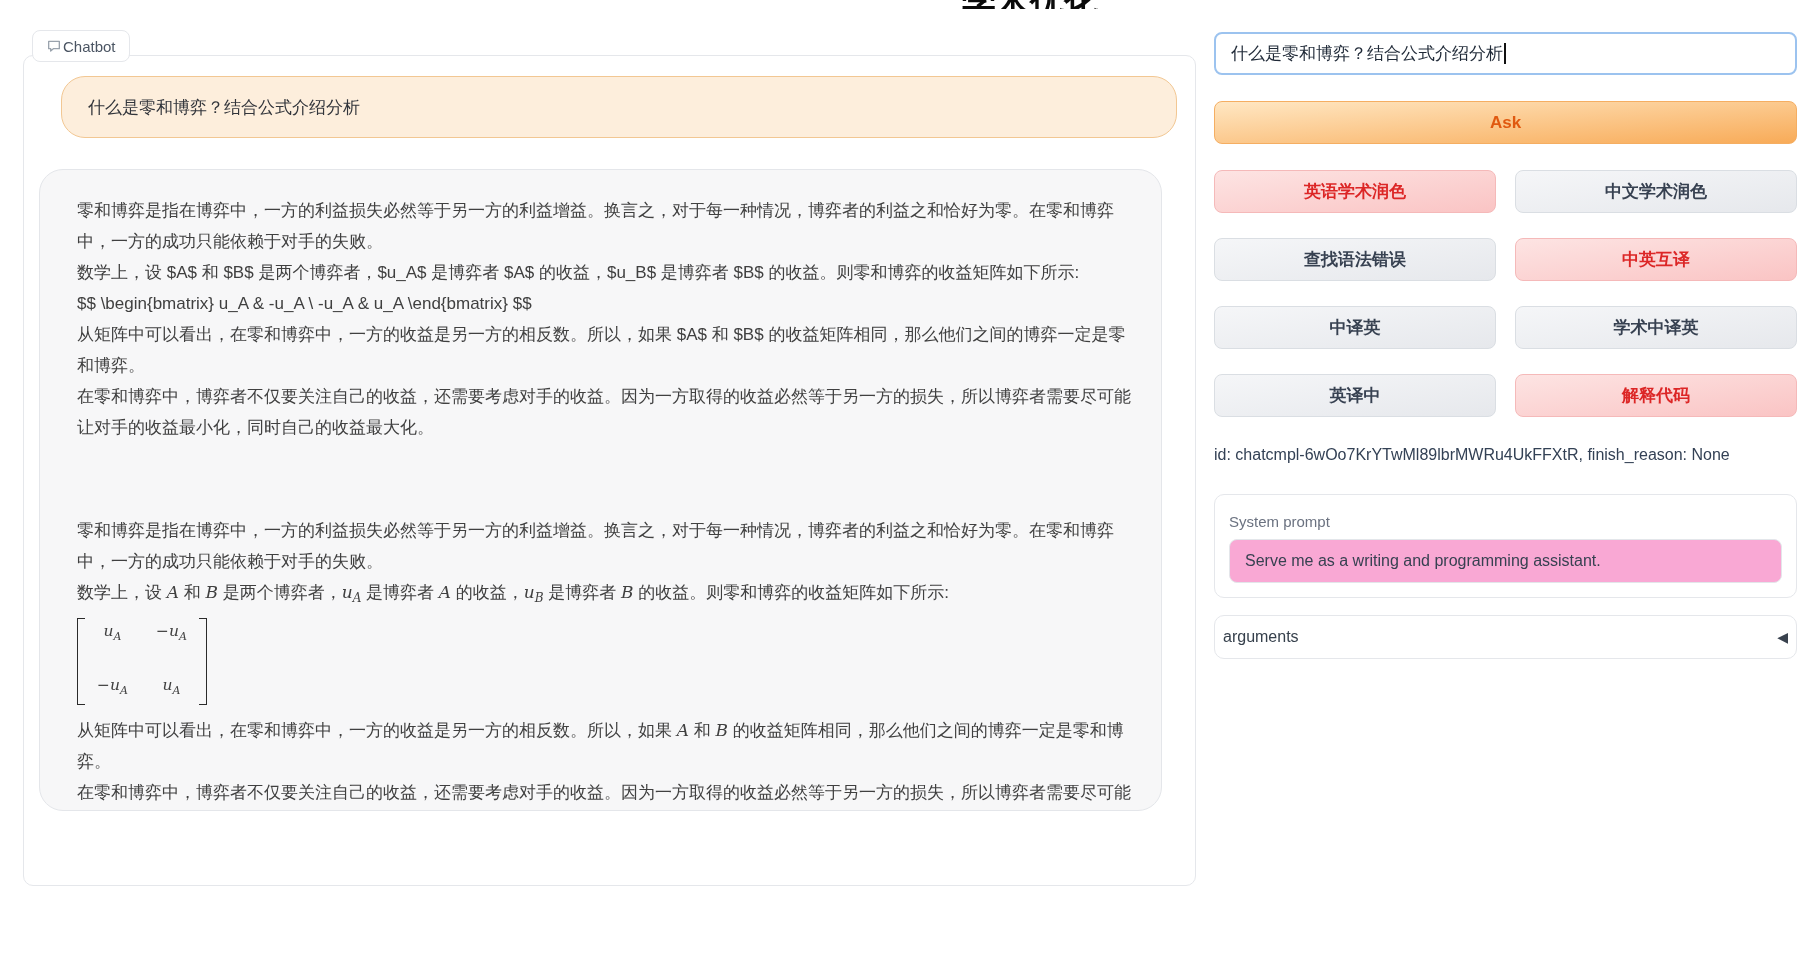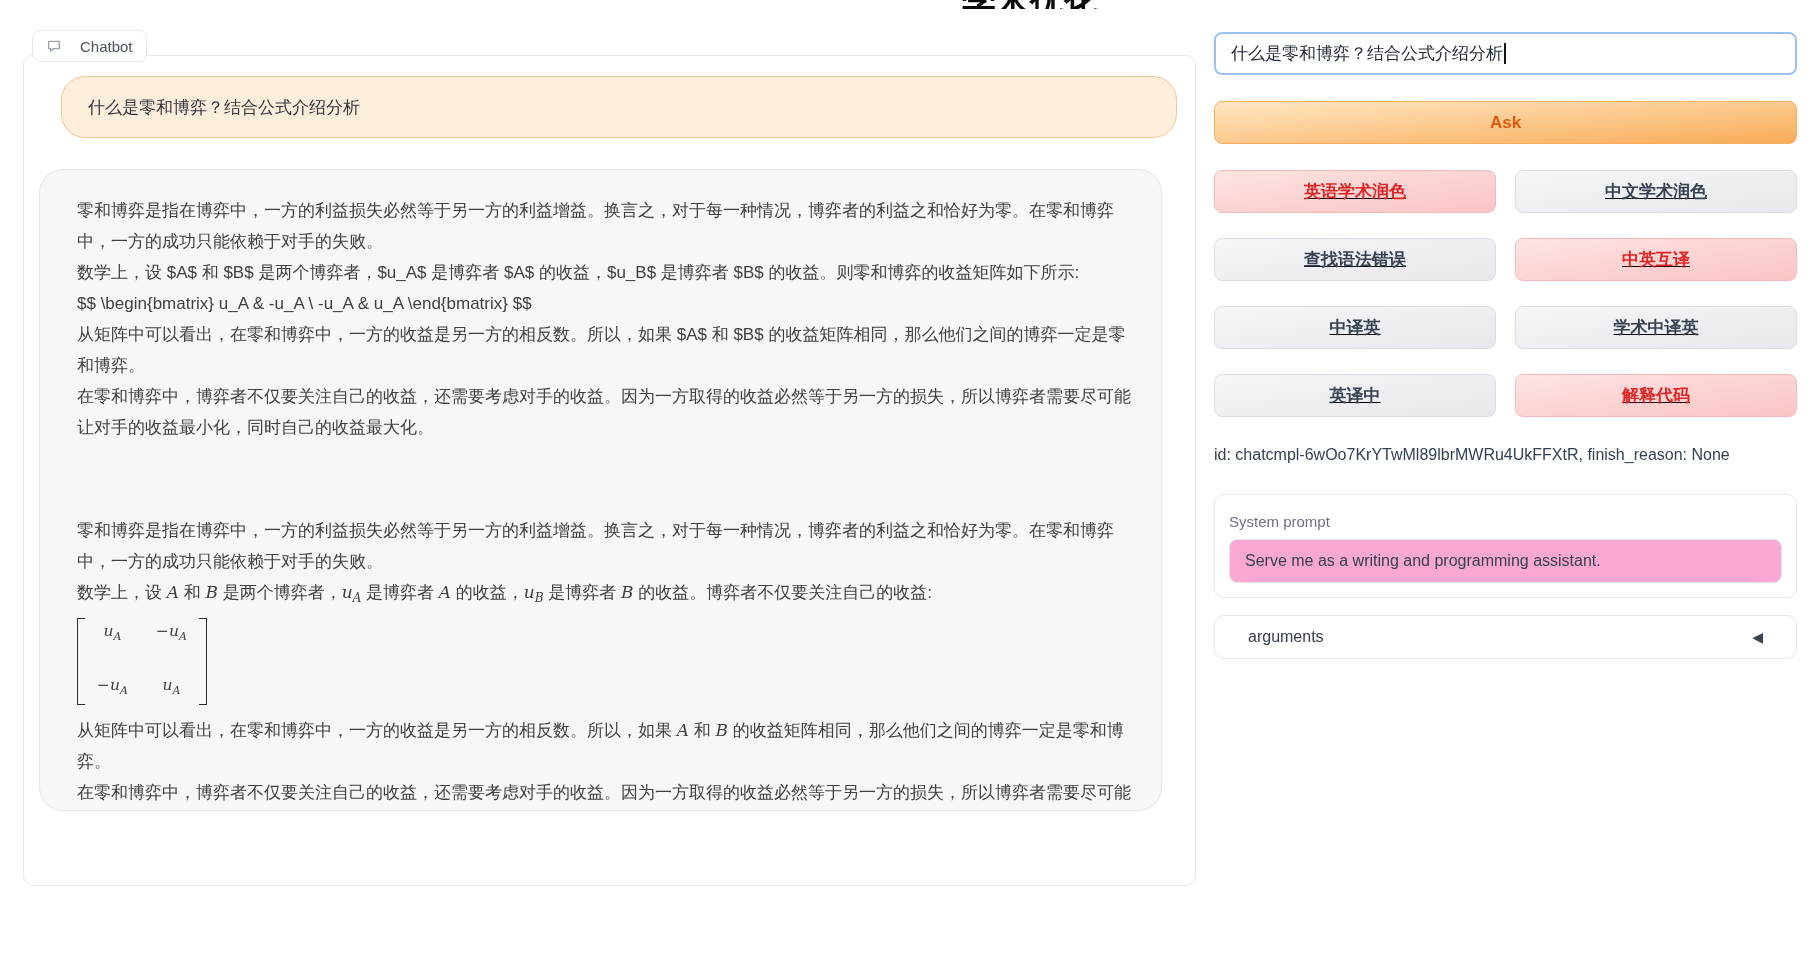--- a/index.html
+++ b/index.html
@@ -10,21 +10,21 @@
   
   .clipped-title { position:absolute; top:0; left:905px; width:250px; height:9px;
                    overflow:hidden; text-align:center; }
   .clipped-title span { display:inline-block; margin-top:-34px; font-size:34px; font-weight:bold; color:#0b0b0b; }
 
   
   .chat-panel { position:absolute; left:23px; top:55px; width:1173px; height:831px;
                 background:#fff; border:1px solid #e5e7eb; border-radius:10px; }
   .chat-tab { position:absolute; top:-26px; left:8px; height:32px; padding:0 13px;
               background:#fff; border:1px solid #e5e7eb; border-radius:8px;
-              display:flex; align-items:center; gap:18px; font-size:15px; color:#4b5563; }
+              display:flex; align-items:center; gap:1px; font-size:15px; color:#4b5563; }
   .chat-tab svg { display:block; }
 
   .msg { border-radius:24px; }
   .msg.user { margin:20px 18px 0 37px; height:62px; background:#fdeedc;
               border:1px solid #f2c793; display:flex; align-items:center;
               padding:0 26px; font-size:17px; color:#32353b; }
   .msg.bot  { margin:31px 33px 0 15px; height:642px; background:#f7f7f8;
               border:1px solid #e4e6ea; padding:25px 22px 25px 37px;
               font-size:17px; line-height:31px; color:#404040; overflow:hidden; }
   .block-gap { height:72px; }
@@ -48,38 +48,38 @@
   .q-input { height:43px; border:2px solid #9cc3ef; border-radius:8px; background:#fff;
              display:flex; align-items:center; padding:0 15px; font-size:17px; color:#1f2937; }
   .caret { display:inline-block; width:1.5px; height:21px; background:#111; margin-left:1px; }
 
   .ask-btn { margin-top:26px; width:100%; height:43px; border-radius:8px;
              border:1px solid #f5ae62; background:linear-gradient(to bottom right,#ffe7c3,#f8ab58);
              font-size:17px; font-weight:700; color:#e05910; cursor:pointer;
              font-family:"Liberation Sans", sans-serif; }
 
   .btn-grid { margin-top:26px; display:grid; grid-template-columns:1fr 1fr;
-              column-gap:19px; row-gap:25px;text-decoration:underline; }
+              column-gap:19px; row-gap:25px; }
   .fbtn { height:43px; border-radius:8px; font-size:17px; font-weight:700; cursor:pointer;
           font-family:"Liberation Sans", sans-serif; }
   .fbtn.gray { background:linear-gradient(to bottom right,#f5f6f8,#e6e8ec);
                border:1px solid #dadee3; color:#374151; }
   .fbtn.pink { background:linear-gradient(to bottom right,#fde4e3,#fac4c4);
                border:1px solid #f5b9b9; color:#dc2626; }
 
   .status-line { margin-top:29px; font-size:16px; color:#334155; }
 
   .card { background:#fff; border:1px solid #e5e7eb; border-radius:10px; }
   .system-card { margin-top:30px; padding:18px 14px 14px 14px; }
   .card-label { font-size:15px; color:#6b7280; }
   .inner-box { margin-top:9px; height:44px; border:1px solid #e3e6ea; border-radius:8px;
                padding:0 15px; line-height:42px; font-size:16px; color:#374151; background:#f9a8d4; }
 
   .accordion { margin-top:17px; height:44px; display:flex; align-items:center;
-               justify-content:space-between; padding:0 33px; font-size:16px; color:#36404c;
+               justify-content:space-between; padding:0 8px; font-size:16px; color:#36404c;
                cursor:pointer; }
   .accordion .tri { font-size:14px; color:#39424e; }
 </style>
 </head>
 <body>
 
 <div class="page">
 
   <div class="clipped-title">
     <span>学术优化</span>
@@ -106,21 +106,21 @@
         <div>从矩阵中可以看出，在零和博弈中，一方的收益是另一方的相反数。所以，如果 $A$ 和 $B$ 的收益矩阵相同，那么他们之间的博弈一定是零和博弈。</div>
         <div>在零和博弈中，博弈者不仅要关注自己的收益，还需要考虑对手的收益。因为一方取得的收益必然等于另一方的损失，所以博弈者需要尽可能让对手的收益最小化，同时自己的收益最大化。</div>
       </div>
 
       <div class="block-gap"></div>
 
       <div>
         <div>零和博弈是指在博弈中，一方的利益损失必然等于另一方的利益增益。换言之，对于每一种情况，博弈者的利益之和恰好为零。在零和博弈中，一方的成功只能依赖于对手的失败。</div>
 
         <div>
-          <span>数学上，设 </span><span class="mi">A</span><span> 和 </span><span class="mi">B</span><span> 是两个博弈者，</span><span class="mi"><span>u</span><sub>A</sub></span><span> 是博弈者 </span><span class="mi">A</span><span> 的收益，</span><span class="mi"><span>u</span><sub>B</sub></span><span> 是博弈者 </span><span class="mi">B</span><span> 的收益。博弈者不仅要关注自己的收益:</span>
+          <span>数学上，设 </span><span class="mi">A</span><span> 和 </span><span class="mi">B</span><span> 是两个博弈者，</span><span class="mi"><span>u</span><sub>A</sub></span><span> 是博弈者 </span><span class="mi">A</span><span> 的收益，</span><span class="mi"><span>u</span><sub>B</sub></span><span> 是博弈者 </span><span class="mi">B</span><span> 的收益。则零和博弈的收益矩阵如下所示:</span>
         </div>
 
         <div>
           <span class="matrix">
             <span class="br l"></span>
             <span class="mgrid">
               <span class="mcell"><span class="msign"></span><i>u</i><sub>A</sub></span>
               <span class="mcell"><span class="msign">−</span><i>u</i><sub>A</sub></span>
               <span class="mcell"><span class="msign">−</span><i>u</i><sub>A</sub></span>
               <span class="mcell"><span class="msign"></span><i>u</i><sub>A</sub></span>

